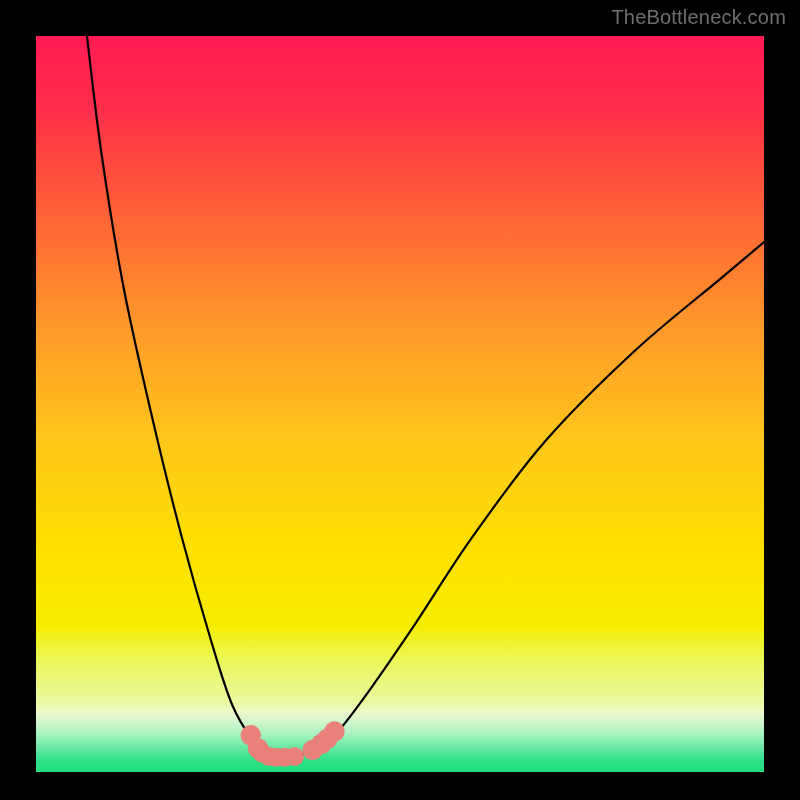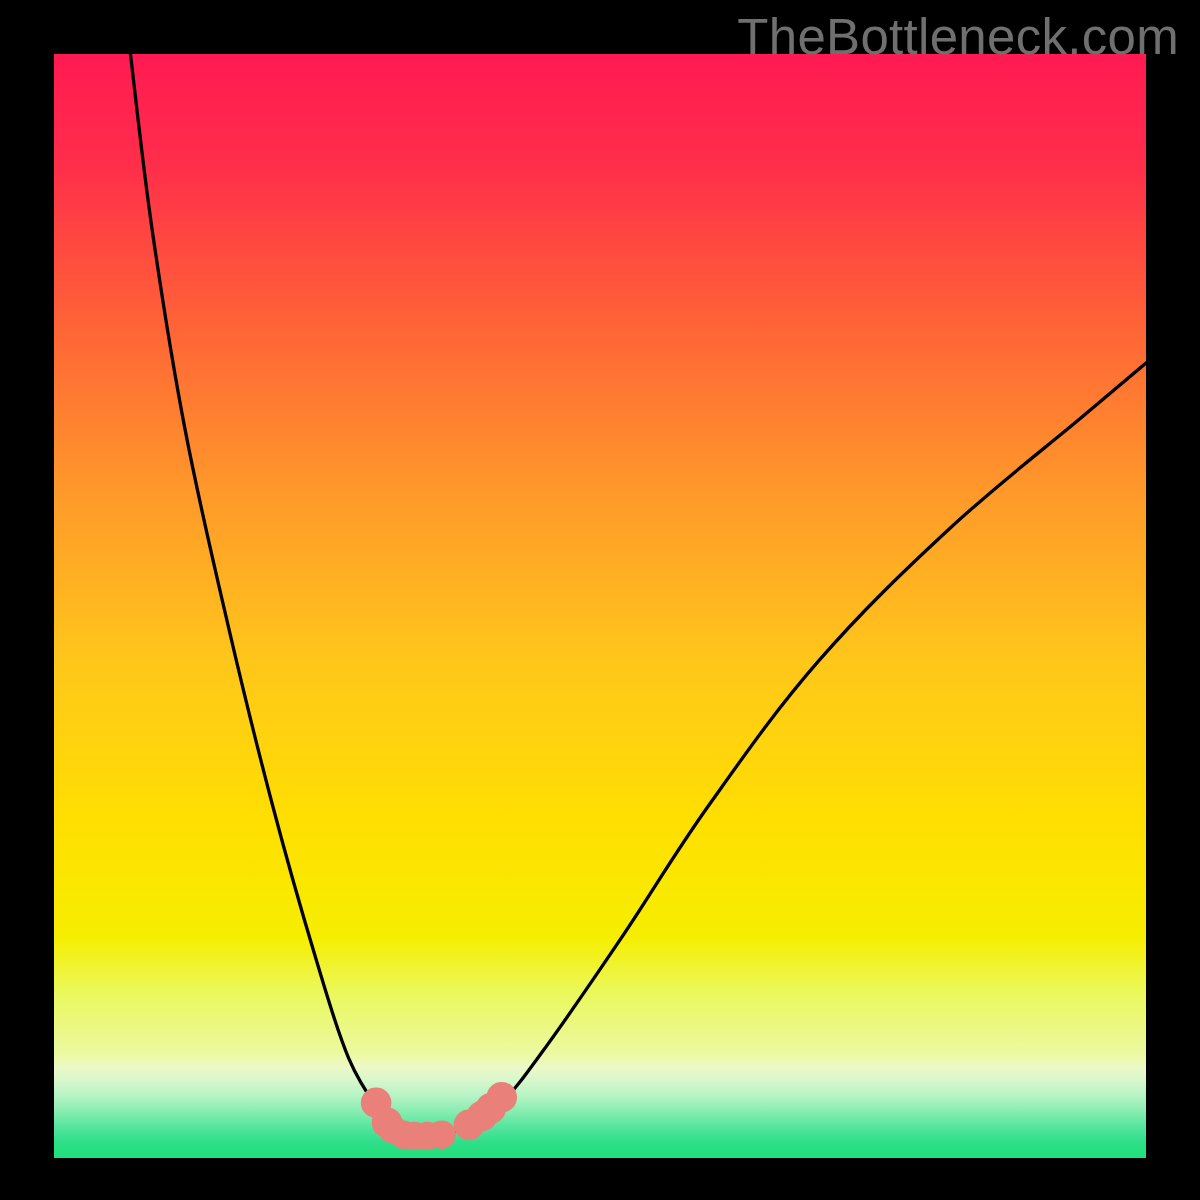--- a/index.html
+++ b/index.html
@@ -17,21 +17,21 @@
     top: 0;
     width: 800px;
     height: 800px;
     background: #000;
   }
   .watermark {
     position: absolute;
     top: 6px;
     right: 14px;
     color: #6f6f6f;
-    font-size: 34px;
+    font-size: 20px;
     font-weight: 400;
     letter-spacing: 0.2px;
     z-index: 10;
   }
   .plot {
     position: absolute;
     left: 36px;
     top: 36px;
     width: 728px;
     height: 736px;

